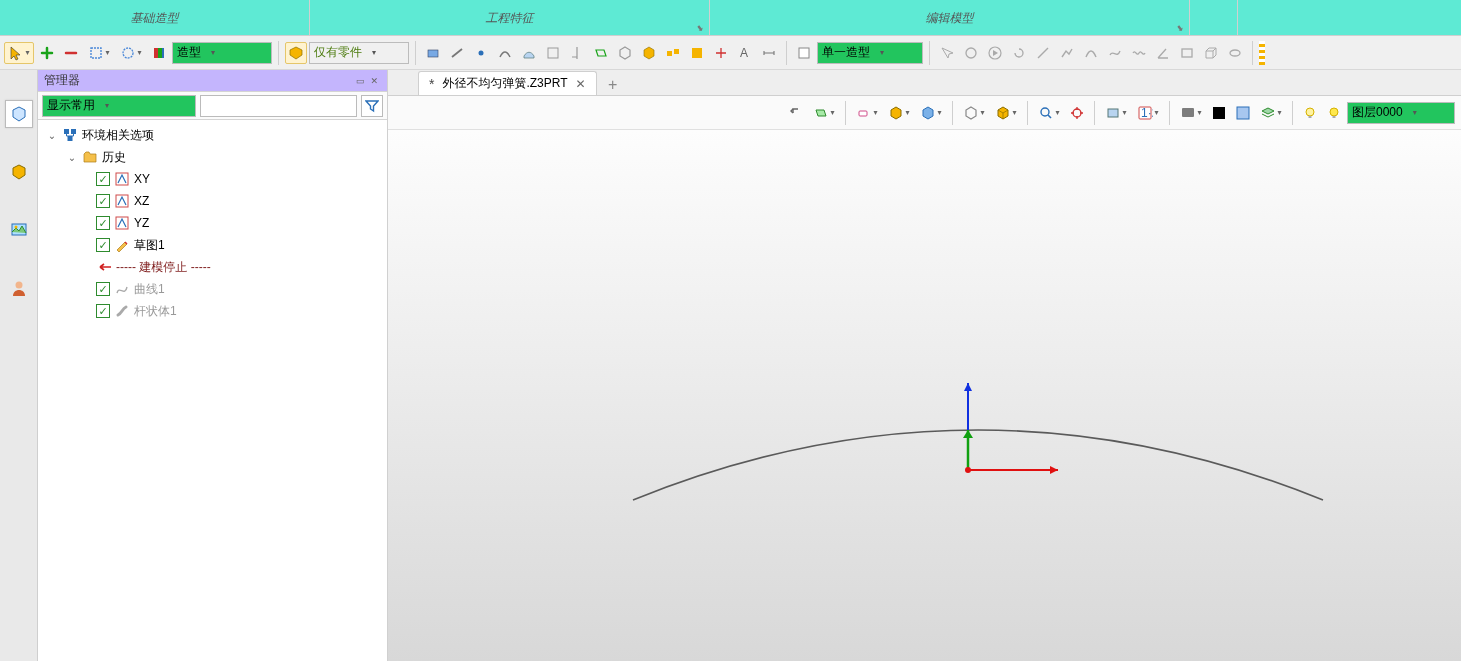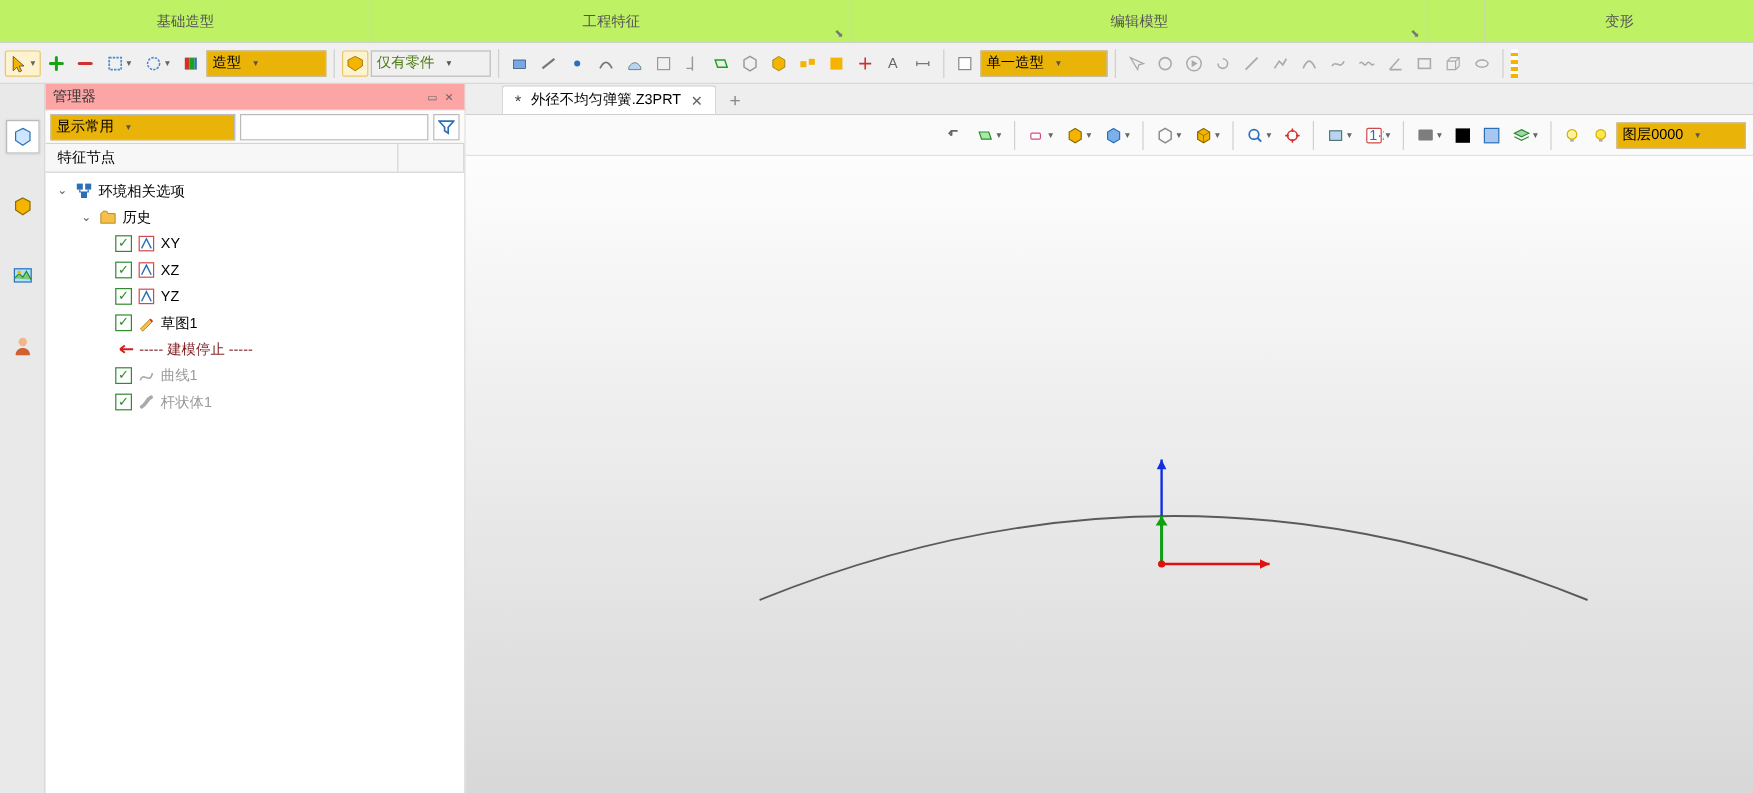--- a/index.html
+++ b/index.html
@@ -1,44 +1,44 @@
 <!DOCTYPE html>
 <html><head>
 <meta charset="utf-8">
 <style>
 * { margin: 0; padding: 0; box-sizing: border-box; font-family: "Microsoft YaHei", Arial, sans-serif; font-size: 12px; }
 body { width: 1461px; height: 661px; background: #fff; overflow: hidden; display: flex; flex-direction: column; }
 
 
-.ribbon-cats { height: 36px; display: flex; border-bottom: 1px solid #cfcfcf; background: #bef264; }
+.ribbon-cats { height: 36px; display: flex; border-bottom: 1px solid #cfcfcf; background: #5eead4; font-style: italic; }
 .ribbon-cat { flex: none; border-right: 1px solid #d0d0d0; padding: 10px 0 0; text-align: center; color: #555; height: 36px; position: relative; }
 .ribbon-cat .expand { position:absolute; font-size:9px; color:#777; right:6px; bottom:3px; }
 
 
 .toolbar1 { height: 34px; background:#f0f0f0; border-bottom:1px solid #d8d8d8; display:flex; align-items:center; padding:0 4px; gap:2px; }
 .tbtn { width:22px; height:22px; display:inline-flex; align-items:center; justify-content:center; border:1px solid transparent; border-radius:2px; color:#555; flex:none; }
 .tbtn svg { width:16px; height:16px; }
 .tbtn.dd { width:30px; }
 .tbtn.dd::after { content:"▾"; font-size:8px; color:#666; margin-left:1px; }
 .tbtn.sel { background:#fff3cf; border-color:#e5c66a; }
-.combo { height:22px; border:1px solid #bcbcbc; background:#eab308; display:inline-flex; align-items:center; padding:0 4px; gap:4px; flex:none; }
+.combo { height:22px; border:1px solid #bcbcbc; background:#22c55e; display:inline-flex; align-items:center; padding:0 4px; gap:4px; flex:none; }
 .combo .carr { font-size:8px; color:#555; margin-left:6px; }
 .sep { width:1px; height:24px; background:#cfcfcf; margin:0 4px; flex:none; }
 
 
 .main { flex:1; display:flex; min-height:0; }
 
 
 .left-strip { width:38px; background:#e9e9e9; border-right:1px solid #cfcfcf; display:flex; flex-direction:column; align-items:center; padding-top:30px; gap:30px; }
 .left-strip .sbtn { width:28px; height:28px; display:flex; align-items:center; justify-content:center; }
 .left-strip .sbtn.sel { background:#fff; border:1px solid #bbb; box-shadow:0 0 2px #ccc; }
 
 
 .manager { width:350px; border-right:1px solid #d0d0d0; display:flex; flex-direction:column; background:#fff; }
-.mgr-title { height:22px; background:#fca5a5; border-bottom:1px solid #d4d4d4; display:flex; align-items:center; padding:0 6px; font-size:12px; color:#333; }
+.mgr-title { height:22px; background:#c4b5fd; border-bottom:1px solid #d4d4d4; display:flex; align-items:center; padding:0 6px; font-size:12px; color:#333; }
 .mgr-title .sp { flex:1; }
 .mgr-title .mini { font-size:9px; color:#666; padding:0 3px; }
 .mgr-filter { height:28px; border-bottom:1px solid #d4d4d4; display:flex; align-items:center; padding:3px 4px; gap:4px; background:#fbfbfb; }
 .mgr-filter .combo { flex:1;align-items:center; }
 .mgr-filter .search { flex:1; height:22px; border:1px solid #bbb; }
 .mgr-filter .filter-btn { width:22px; height:22px; background:#fff; border:1px solid #bbb; display:flex; align-items:center; justify-content:center; color:#2a6fb8; }
 .mgr-head { height:24px; border-bottom:1px solid #d4d4d4; display:flex; align-items:center; padding-left:6px; background:#f7f7f7; }
 .mgr-head .col { border-right:1px solid #d4d4d4; height:100%; display:flex; align-items:center; }
 .tree { flex:1; overflow:auto; padding:4px 0; }
 .node { height:22px; display:flex; align-items:center; gap:4px; padding-left:6px; white-space:nowrap; }
@@ -70,23 +70,20 @@
   </div>
   <div class="ribbon-cat" style="width:400px">
     <span>工程特征</span>
     <span class="expand">⬊</span>
   </div>
   <div class="ribbon-cat" style="width:480px">
     <span>编辑模型</span>
     <span class="expand">⬊</span>
   </div>
   <div class="ribbon-cat" style="width:48px"></div>
-  <div class="ribbon-cat" style="flex:1;border-right:none">
-    <span>变形</span>
-  </div>
 </div>
 
 <div class="toolbar1">
   <div class="tbtn sel dd">
       <svg viewBox="0 0 16 16">
         <path d="M3 2l0 12 3-3 2 4 2-1-2-4 4 0z" fill="#f5b400" stroke="#333" stroke-width="0.6"></path>
       </svg>
     </div>
   <div class="tbtn">
       <svg viewBox="0 0 16 16">
@@ -329,26 +326,20 @@
           <span>显示常用</span>
           <span class="carr">▾</span>
         </div>
       <input class="search" style="">
       <div class="filter-btn">
           <svg width="14" height="14" viewBox="0 0 14 14">
             <path d="M1 2h12l-4.5 5v5l-3-2V7z" fill="none" stroke="#2a6fb8" stroke-width="1.4"></path>
           </svg>
         </div>
     </div>
-    <div class="mgr-head">
-      <div class="col" style="width:288px;padding-left:4px">
-          <span>特征节点</span>
-        </div>
-      <div class="col" style="flex:1"></div>
-    </div>
     <div class="tree">
       <div class="node" style="padding-left:8px">
         <span class="tw">⌄</span>
         <span class="ico">
             <svg width="16" height="16" viewBox="0 0 16 16">
               <rect x="2" y="2" width="5" height="5" fill="#2a6fb8"></rect>
               <rect x="9" y="2" width="5" height="5" fill="#2a6fb8"></rect>
               <rect x="5.5" y="9" width="5" height="5" fill="#2a6fb8"></rect>
               <path d="M4.5 7v2h7V7" stroke="#2a6fb8" fill="none"></path>
             </svg>

